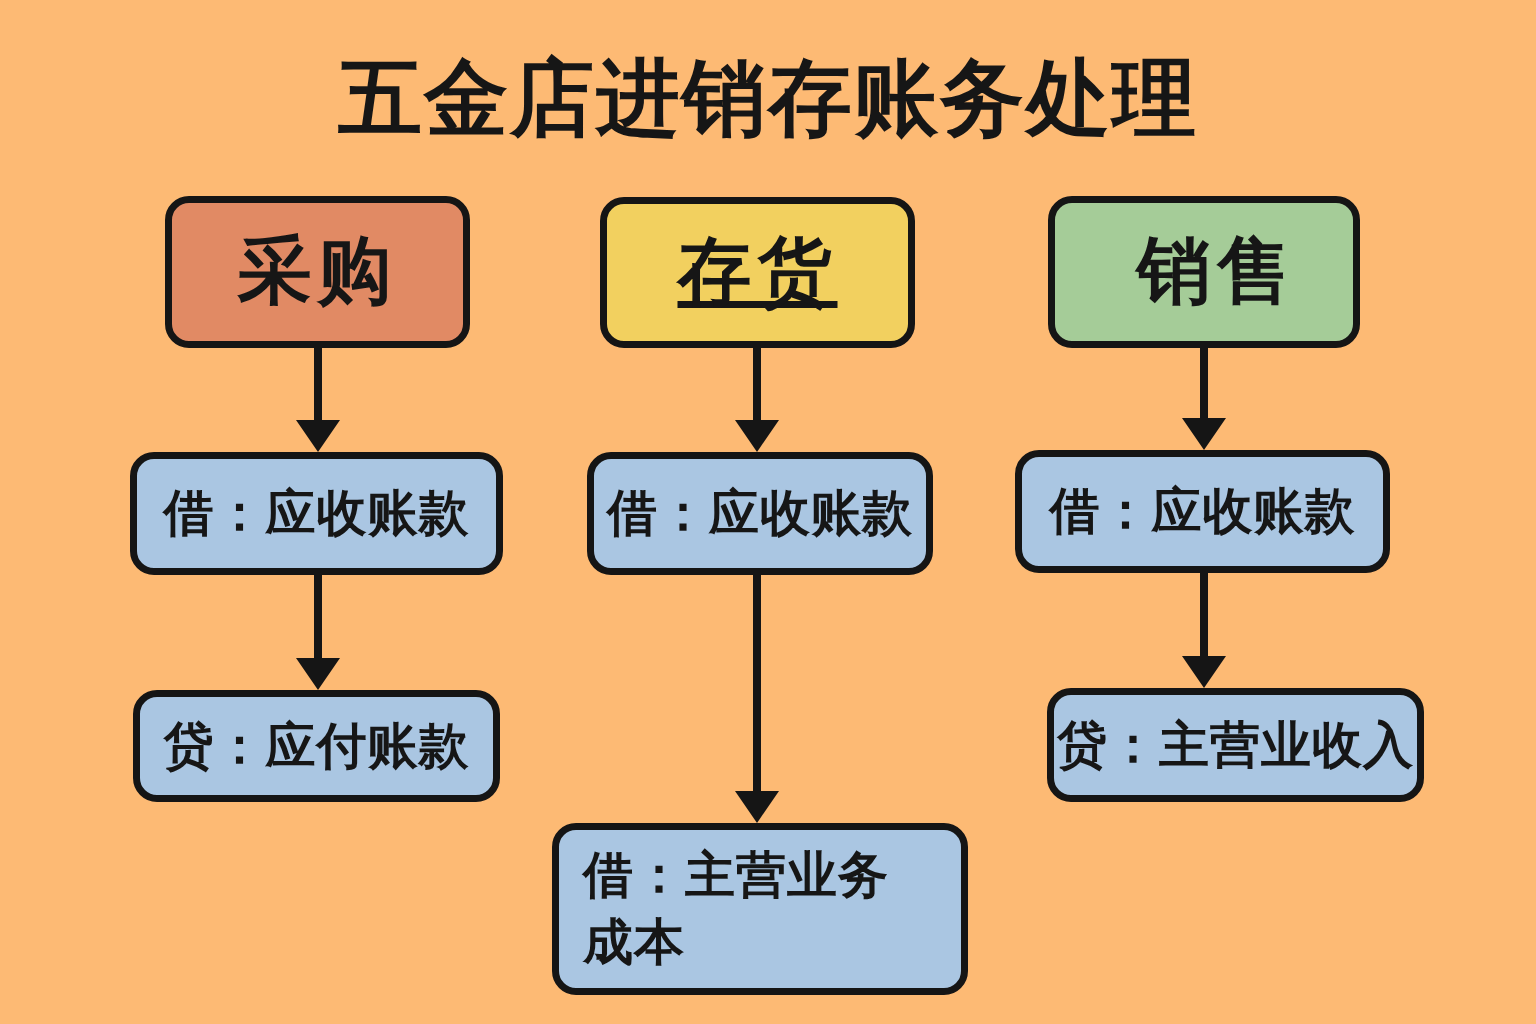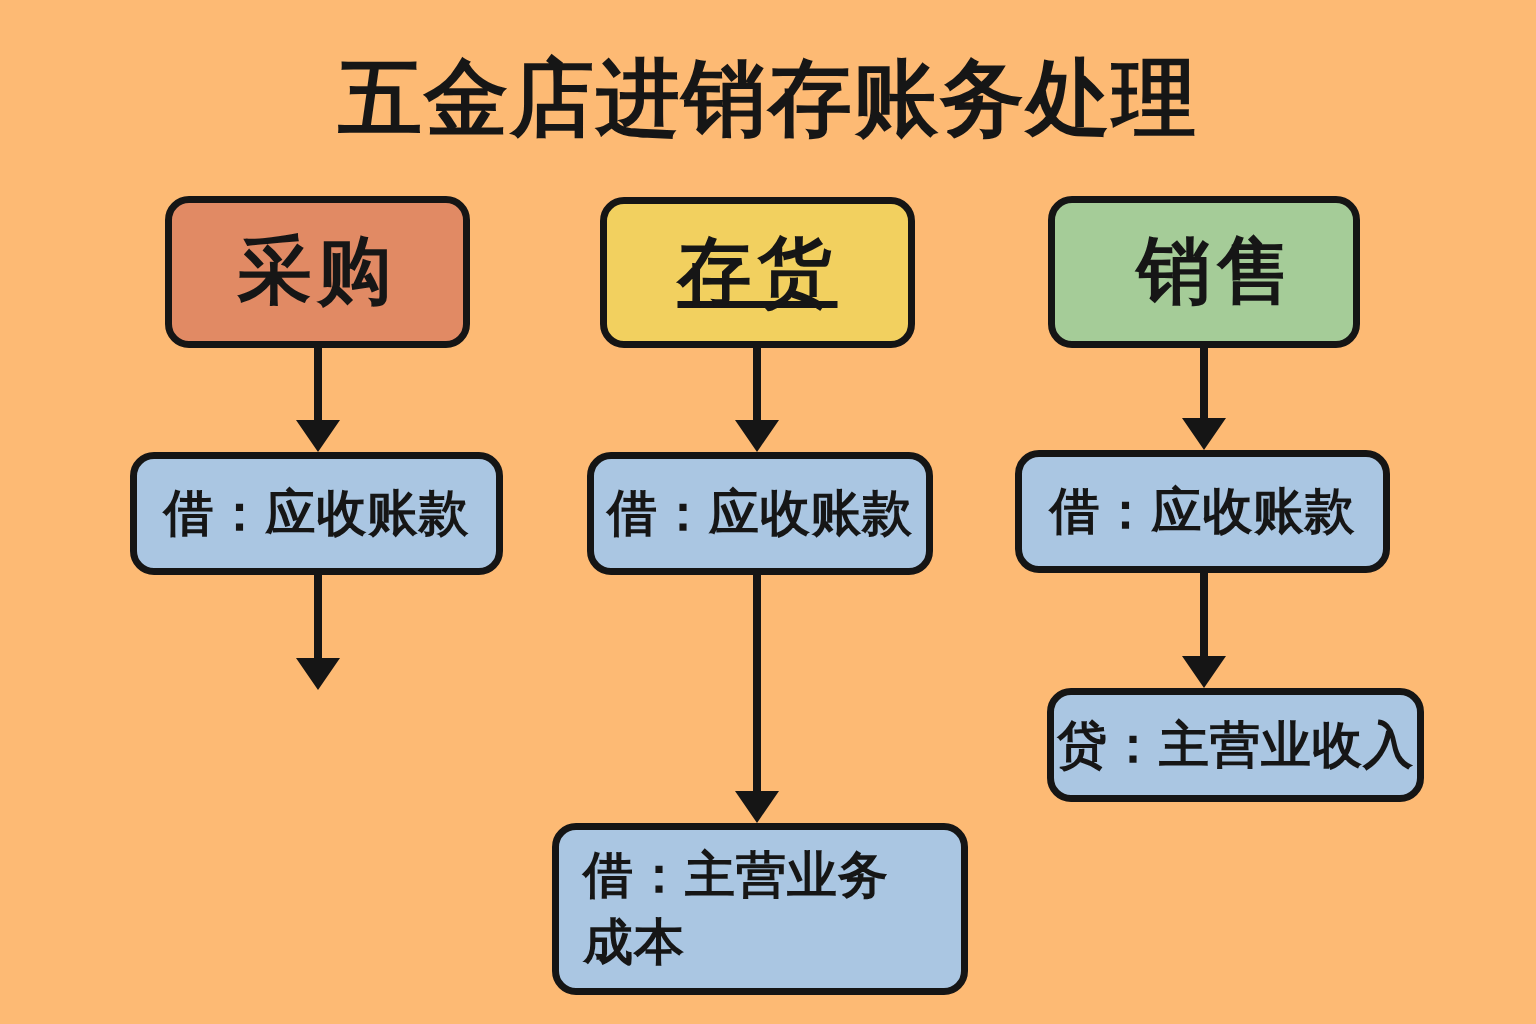--- a/index.html
+++ b/index.html
@@ -120,18 +120,19 @@
     <div class="head"></div>
   </div>
   <div class="arrow a6">
     <div class="shaft"></div>
     <div class="head"></div>
   </div>
 
   <div class="node entry purchase-debit">借：应收账款</div>
   <div class="node entry inventory-debit">借：应收账款</div>
   <div class="node entry sales-debit">借：应收账款</div>
+  <div class="node entry purchase-credit">贷：应付账款</div>
   <div class="node entry sales-credit">贷：主营业收入</div>
   <div class="node entry inventory-result">
     <div class="line">借：主营业务成本</div>
   </div>
 
 </div>
 
 </body></html>

